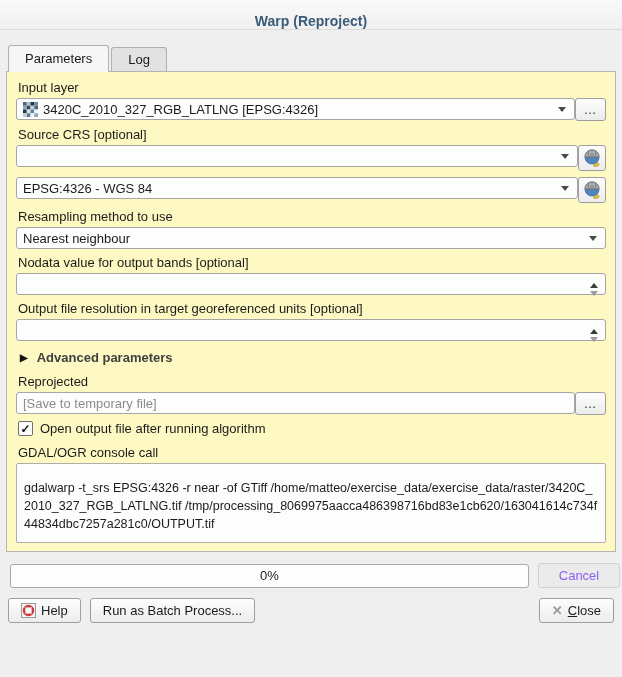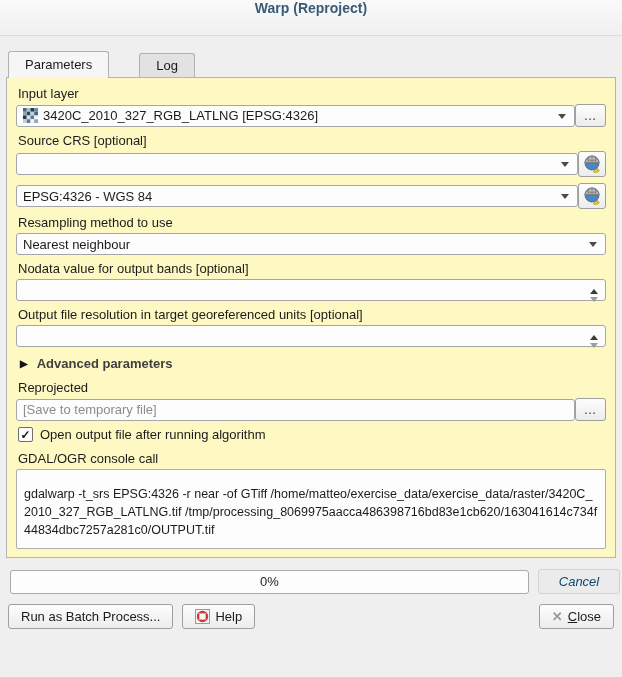--- a/index.html
+++ b/index.html
@@ -4,39 +4,39 @@
 <style>
   * { box-sizing: border-box; }
   html,body { margin:0; padding:0; }
   body {
     width:622px; height:677px; overflow:hidden;
     background:#efefef;
     font-family:"Liberation Sans", sans-serif;
     font-size:13px; color:#1b1b1b;
   }
   .titlebar {
-    height:36px; background:linear-gradient(#fafafa,#f0f0f0);
+    height:30px; background:linear-gradient(#fafafa,#f0f0f0);
     border-bottom:1px solid #dcdcdc;
-    display:flex; align-items:flex-start; justify-content:center;
+    display:flex; align-items:flex-end; justify-content:center;
   }
   .title { font-weight:bold; font-size:14px; color:#3a5a78; }
 
-  .tabbar { display:flex; align-items:flex-end; margin:15px 0 0 8px; position:relative; z-index:2;gap:28px; }
+  .tabbar { display:flex; align-items:flex-end; margin:15px 0 0 8px; position:relative; z-index:2; }
   .tab {
     padding:4px 16px; border:1px solid #b0b0b0; border-bottom:none;
     border-radius:3px 3px 0 0; background:#e2e2e2; margin-right:2px; cursor:default;
   }
   .tab.active { background:#f6f6f6; padding:5px 16px 6px; margin-bottom:-1px; }
 
   .panel {
     margin:0 6px; border:1px solid #b4b4b4; background:#fef9c3;
     padding:6px 9px 8px; position:relative; z-index:1;
   }
   .label { margin:2px 0 3px 2px; line-height:15px; }
-  .row { display:flex; margin-bottom:6px; align-items:center; }
+  .row { display:flex; margin-bottom:6px; }
   .combo, .spin, .textinput {
     flex:1; height:22px; background:#fdfdfd; border:1px solid #a6a6a6; border-radius:3px;
     display:flex; align-items:center; padding:0 5px 0 6px; gap:5px; min-width:0;
   }
   .combo-text { white-space:nowrap; overflow:hidden; }
   .arrow {
     margin-left:auto; width:0; height:0; flex:none;
     border:4px solid transparent; border-top:5px solid #4a4a4a; margin-top:5px; margin-right:3px;
   }
   .spin { margin-bottom:6px;flex-direction:column; }
@@ -67,21 +67,21 @@
     height:80px; border:1px solid #aeaeae; border-radius:2px; background:#fdfdfd;
     padding:16px 7px; font-size:12.5px; line-height:1.42;
     word-break:break-all; white-space:pre-wrap; overflow:hidden;
   }
 
   .progress-row { display:flex; margin:11px 2px 0 10px; gap:9px; align-items:center; }
   .progressbar {
     flex:1; height:24px; background:#fdfdfd; border:1px solid #a9a9a9; border-radius:3px;
     display:flex; align-items:center; justify-content:center;
   }
-  .btn.cancel { width:82px; background:#ebebeb; color:#0c4a6e; border:1px solid #d2d2d2;font-style:italic; }
+  .btn.cancel { width:82px; background:#ebebeb; color:#8b5cf6; border:1px solid #d2d2d2; }
 
   .button-row { display:flex; gap:9px; margin:10px 8px 0 8px; align-items:center; }
   .spacer { flex:1; }
   .btn.run { border:2px solid #5e8cb4; padding:1px 11px; }
   .underline { text-decoration:underline; }
   .close-x { color:#9a9a9a; font-weight:bold; font-size:13px; }
   svg { display:block; }
 </style>
 </head>
 <body>
@@ -215,31 +215,31 @@
   </div>
 
   <div class="progress-row">
     <div class="progressbar">
       <span>0%</span>
     </div>
     <button class="btn cancel">Cancel</button>
   </div>
 
   <div class="button-row">
-    <button class="btn">Run as Batch Process...</button>
     <button class="btn">
       <span>
         <svg width="15" height="15" viewBox="0 0 15 15">
           <rect x="0.5" y="0.5" width="14" height="14" fill="#f4f4f4" stroke="#9a9a9a"></rect>
           <circle cx="7.5" cy="7.5" r="4.5" fill="none" stroke="#cc3a3a" stroke-width="2.4"></circle>
           <path d="M4.4 4.4 L10.6 10.6 M10.6 4.4 L4.4 10.6" stroke="#ffffff" stroke-width="1.1"></path>
         </svg>
       </span>
       <span>Help</span>
     </button>
+    <button class="btn">Run as Batch Process...</button>
     <div class="spacer"></div>
     <button class="btn">
       <span class="close-x">✕</span>
       <span><span class="underline">C</span><span>lose</span></span>
     </button>
   </div>
 
 </div>
 
 </body></html>

